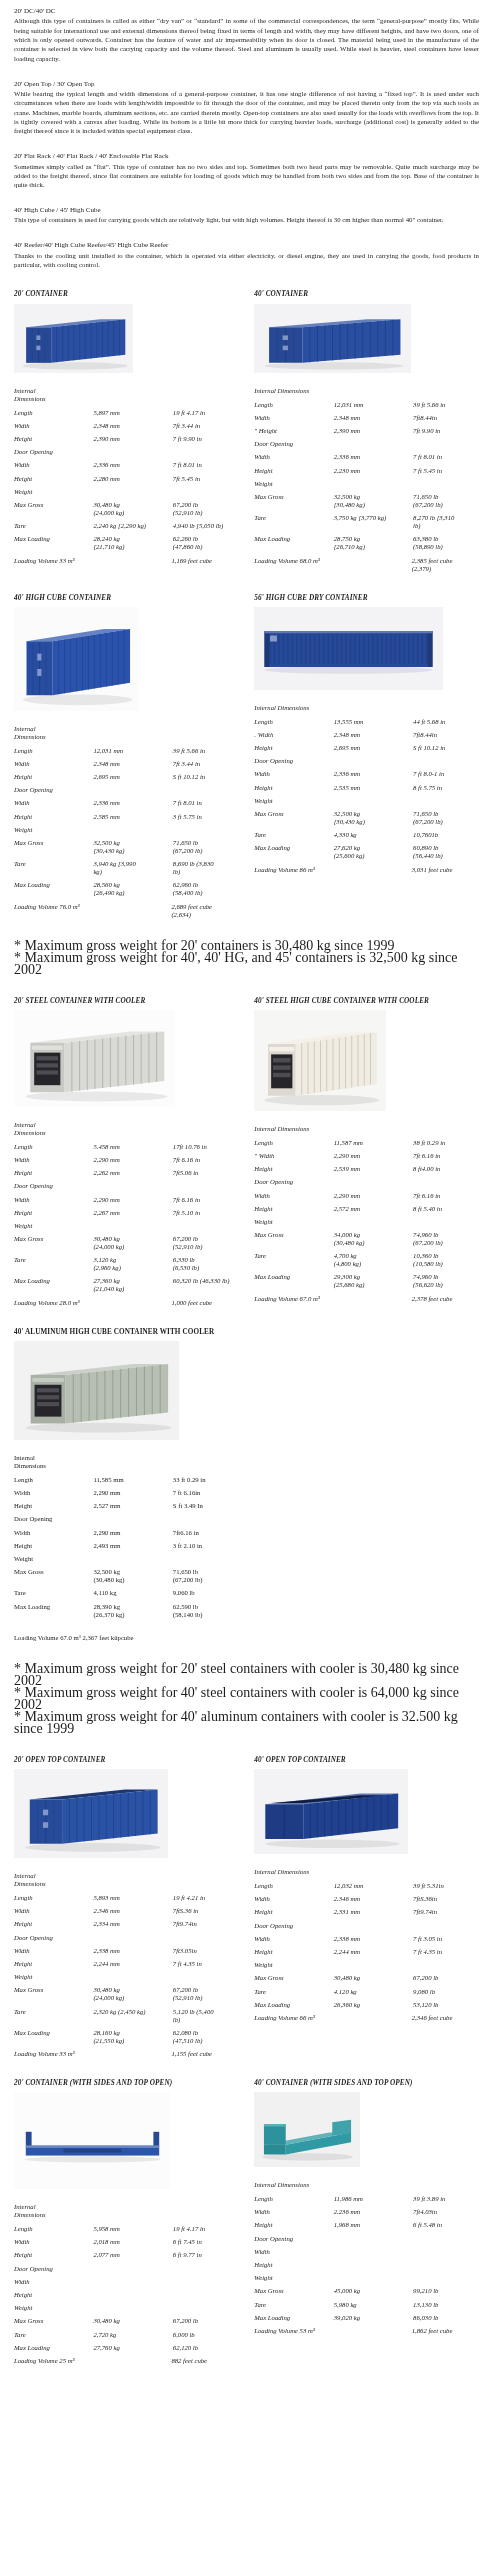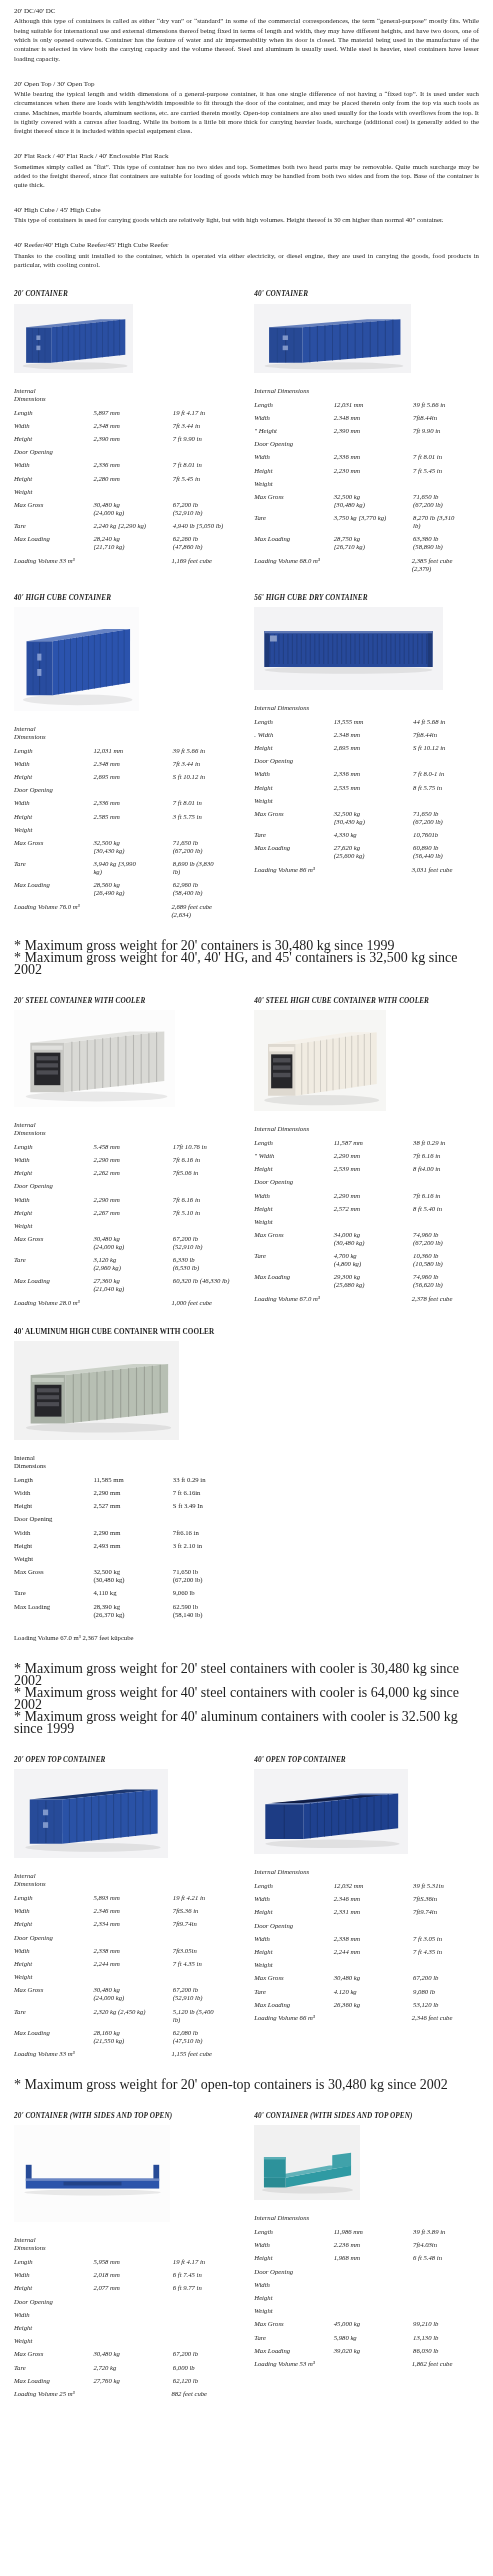--- a/index.html
+++ b/index.html
@@ -924,23 +924,20 @@
           </div>
           </div>
         <div class="lvrow">
           <span>Loading Volume 66 m³</span>
           <span class="c">2,346 feet cube</span>
         </div>
       </div>
     </div>
   </div>
 
-  <div class="notes">
-      <p class="note">* Maximum gross weight for 20' open-top containers is 30,480 kg since 2002</p>
-    </div>
 
   <div class="sec pair">
     <div class="half">
       <h2 class="sec-title">20' CONTAINER (WITH SIDES AND TOP OPEN)</h2>
       <div class="photo" style="background: rgb(252, 252, 252); width: 156px; height: 97px;">
           <svg width="145" height="46" viewBox="0 0 200 60" preserveAspectRatio="none">
     <ellipse cx="100" cy="54" rx="94" ry="4" fill="rgba(0,0,0,0.08)"></ellipse>
     <rect x="8" y="36" width="184" height="13" fill="#2b54ab"></rect>
     <rect x="8" y="36" width="184" height="3" fill="#6b87c4"></rect>
     <rect x="8" y="18" width="8" height="18" fill="#264a96"></rect>

